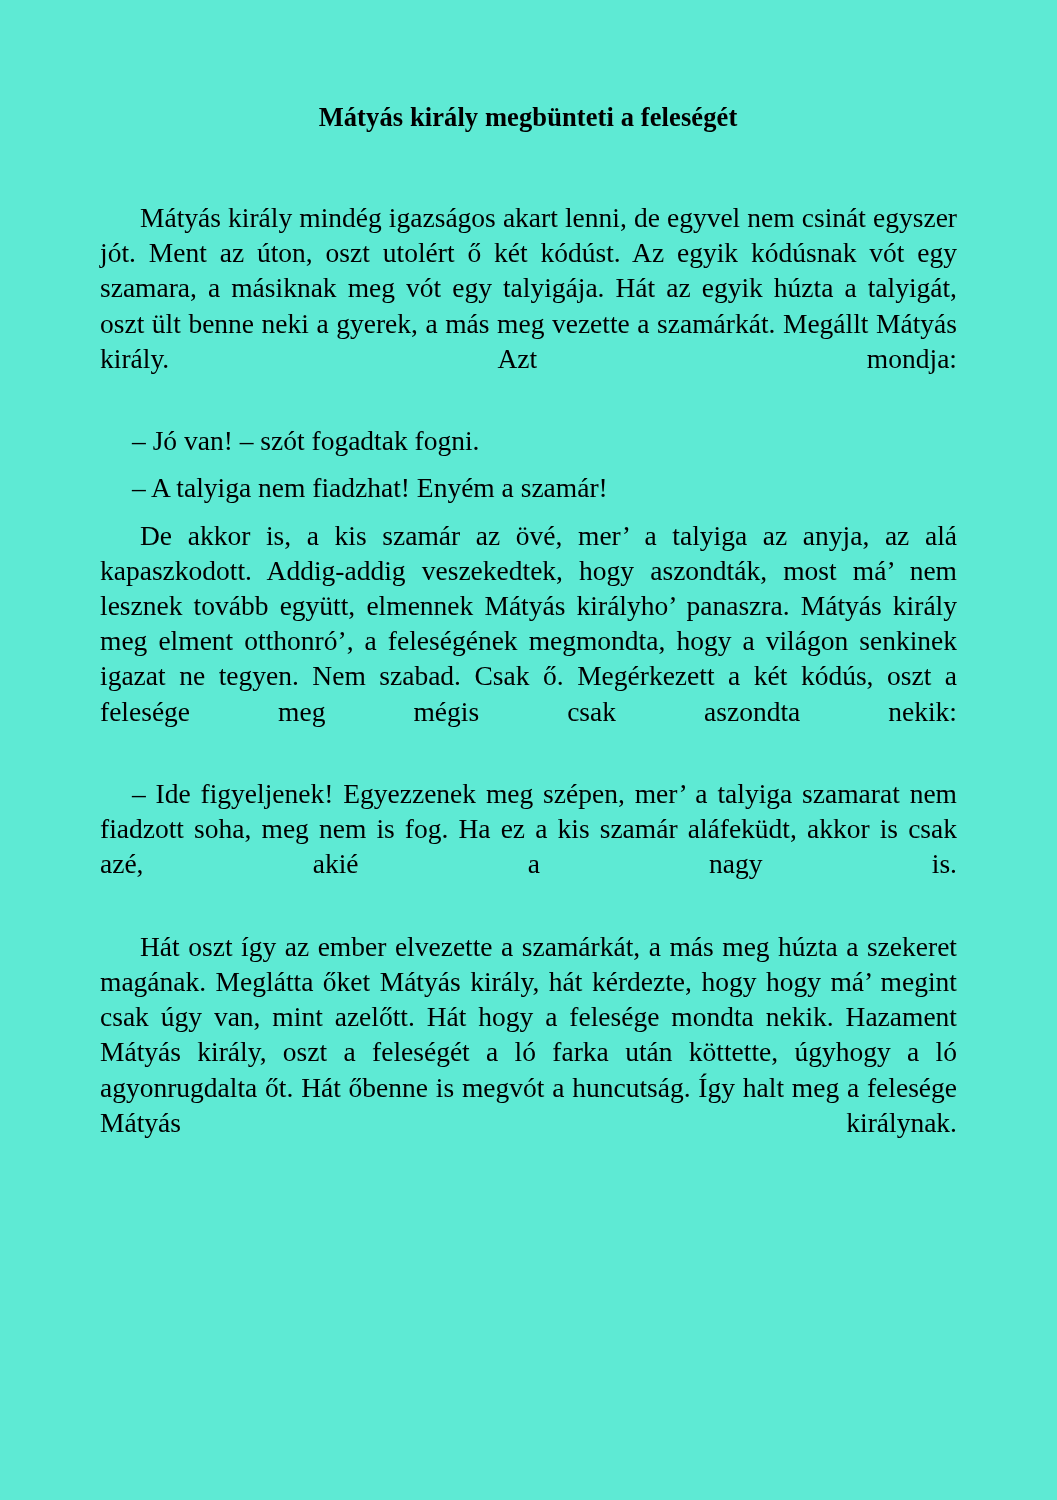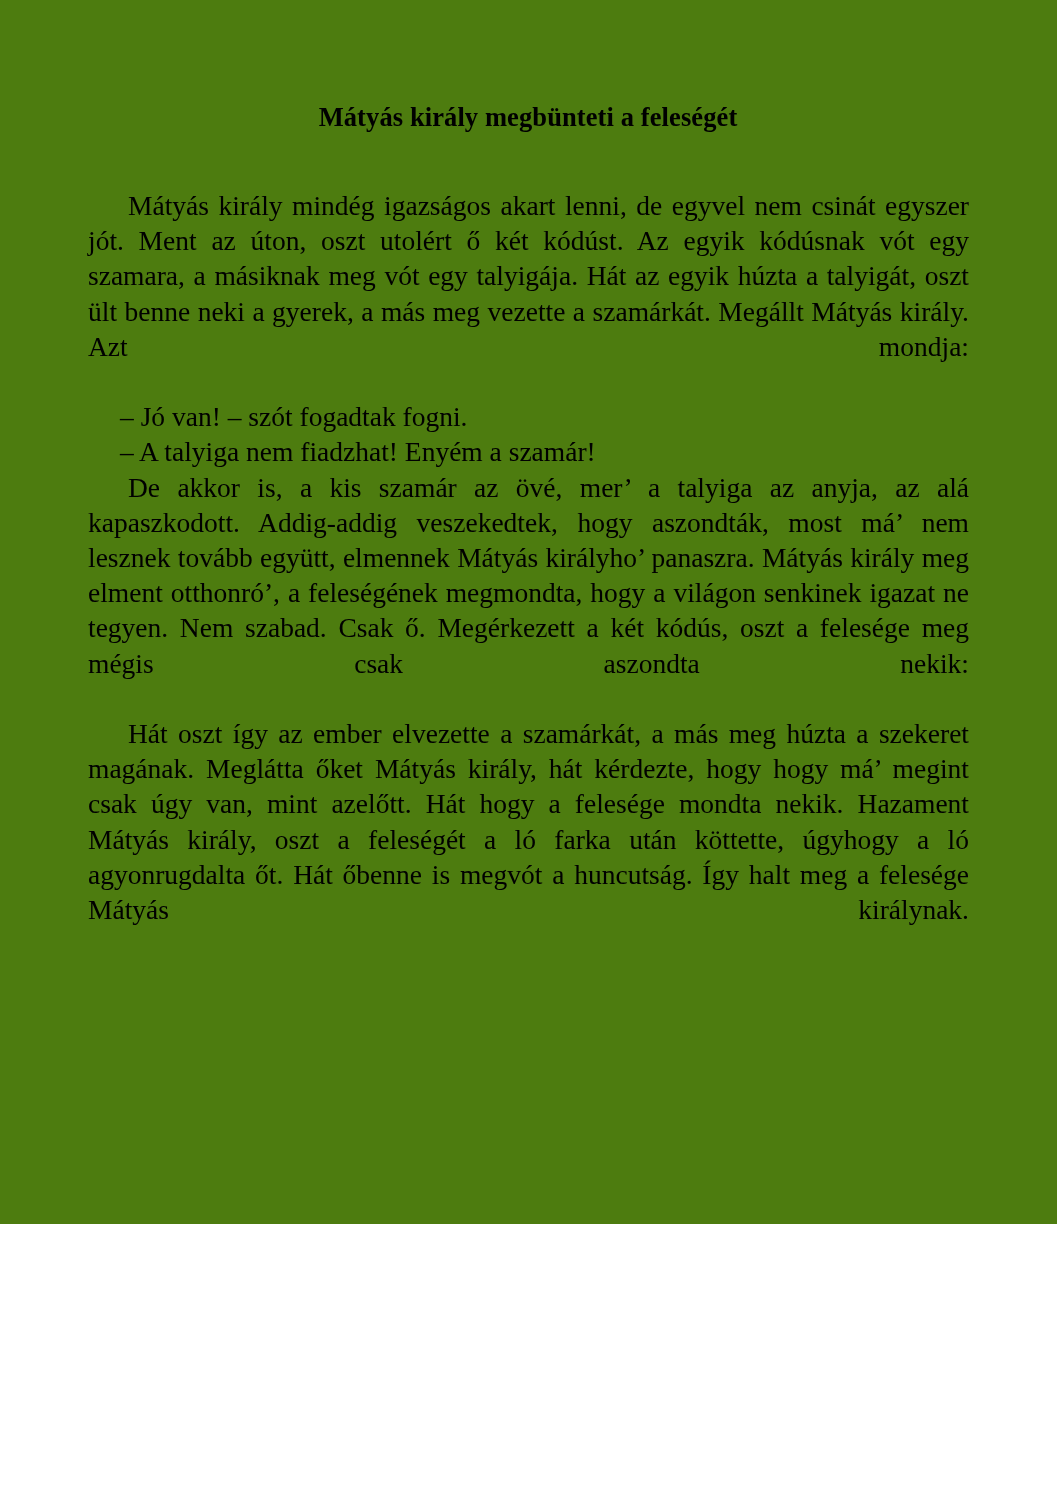--- a/index.html
+++ b/index.html
@@ -11,22 +11,22 @@
   body {
     width: 1057px;
     height: 1500px;
     font-family: "Liberation Serif", "DejaVu Serif", serif;
     color: #000000;
     -webkit-font-smoothing: antialiased;
   }
   .page {
     position: relative;
     width: 1057px;
-    height: 1224px;
-    background: #4d7c0f;
+    height: 1500px;
+    background: #5eead4;
     box-sizing: border-box;
     overflow: hidden;
   }
   .doc-title {
     position: absolute;
     top: 84px;
     left: 88px;
     width: 880px;
     text-align: center;
     font-size: 26.5px;
@@ -34,21 +34,21 @@
     letter-spacing: 0.1px;
     line-height: 1.2;
   }
   .body-text {
     position: absolute;
     top: 188px;
     left: 88px;
     width: 881px;
   }
   .para {
-    margin: 0;
+    margin: 12px;
     font-size: 27.5px;
     line-height: 35.2px;
     text-align: justify;
     text-justify: inter-word;
     text-indent: 40px;
     hyphens: none;
     -webkit-hyphens: none;
   }
   
   .para::after {
@@ -75,17 +75,18 @@
     <p class="para">Mátyás király mindég igazságos akart lenni, de egyvel nem csinát egyszer jót. Ment az úton, oszt utolért ő két kódúst. Az egyik kódúsnak vót egy szamara, a másiknak meg vót egy talyigája. Hát az egyik húzta a talyigát, oszt ült benne neki a gyerek, a más meg vezette a szamárkát. Megállt Mátyás király. Azt mondja:</p>
 
 
     <p class="para dash nolast">– Jó van! – szót fogadtak fogni.</p>
 
 
     <p class="para dash nolast">– A talyiga nem fiadzhat! Enyém a szamár!</p>
 
     <p class="para">De akkor is, a kis szamár az övé, mer’ a talyiga az anyja, az alá kapaszkodott. Addig-addig veszekedtek, hogy aszondták, most má’ nem lesznek tovább együtt, elmennek Mátyás királyho’ panaszra. Mátyás király meg elment otthonró’, a feleségének megmondta, hogy a világon senkinek igazat ne tegyen. Nem szabad. Csak ő. Megérkezett a két kódús, oszt a felesége meg mégis csak aszondta nekik:</p>
 
+    <p class="para dash">– Ide figyeljenek! Egyezzenek meg szépen, mer’ a talyiga szamarat nem fiadzott soha, meg nem is fog. Ha ez a kis szamár aláfeküdt, akkor is csak azé, akié a nagy is.</p>
 
     <p class="para">Hát oszt így az ember elvezette a szamárkát, a más meg húzta a szekeret magának. Meglátta őket Mátyás király, hát kérdezte, hogy hogy má’ megint csak úgy van, mint azelőtt. Hát hogy a felesége mondta nekik. Hazament Mátyás király, oszt a feleségét a ló farka után köttette, úgyhogy a ló agyonrugdalta őt. Hát őbenne is megvót a huncutság. Így halt meg a felesége Mátyás királynak.</p>
 
   </div>
 </div>
 
 </body></html>

